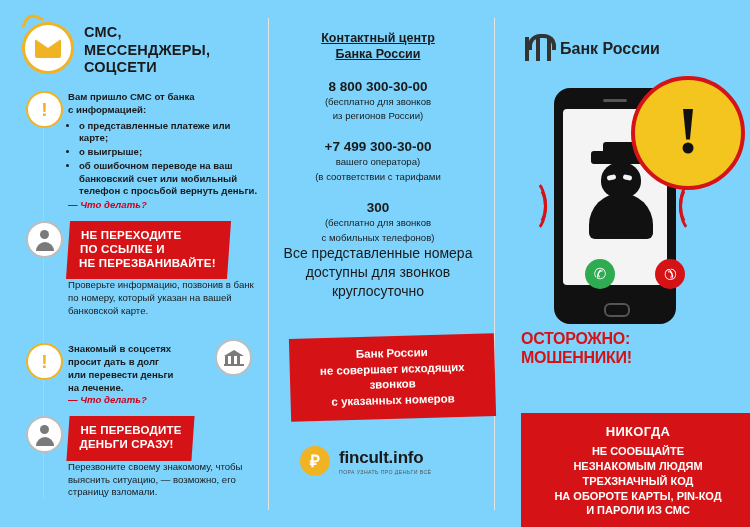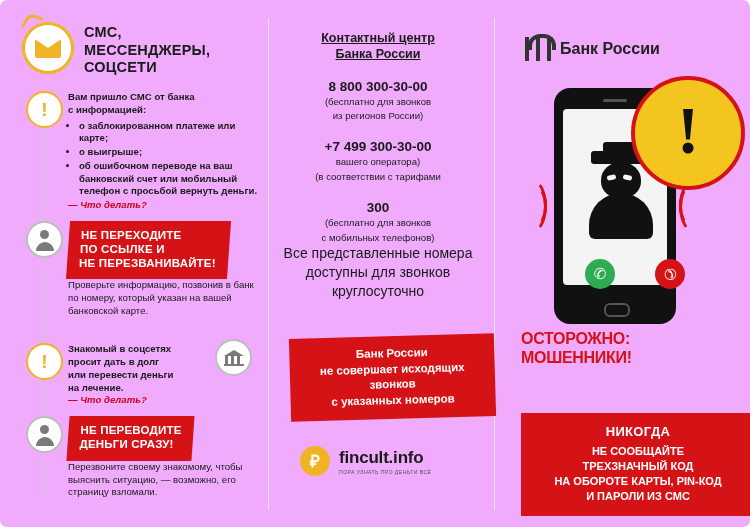--- a/index.html
+++ b/index.html
@@ -3,21 +3,21 @@
 <meta charset="utf-8">
 <style>
   html,body{margin:0;padding:0;}
   body{
     width:750px;height:527px;overflow:hidden;
     background:#ffffff;
     font-family:"Liberation Sans", sans-serif;
     color:#1a1a1a;
     position:relative;
   }
-  .page{position:absolute;inset:0;background:#f0abfc;border-radius:7px;}
+  .page{position:absolute;inset:0;background:#7dd3fc;}
 
   
   .left-col{position:absolute;left:22px;top:22px;width:236px;}
 
   .sms-head{display:flex;align-items:flex-start;gap:10px;}
   .env-badge{
     width:46px;height:46px;border-radius:50%;
     border:3px solid #f0b323;background:#fff;
     display:flex;align-items:center;justify-content:center;flex:0 0 auto;
     position:relative;
@@ -192,21 +192,21 @@
     <div class="timeline">
       <div class="vline"></div>
 
       <div class="step">
         <div class="bullet">
             <span>!</span>
           </div>
         <p class="lead">Вам пришло СМС от банка</p>
         <p class="lead">с информацией:</p>
         <ul class="ul">
-          <li>о заблокированном платеже или карте;</li>
+          <li>о представленные платеже или карте;</li>
           <li>о выигрыше;</li>
           <li>об ошибочном переводе на ваш банковский счет или мобильный телефон с просьбой вернуть деньги.</li>
         </ul>
         <p class="what">— Что делать?</p>
       </div>
 
       <div class="step" style="margin-bottom:6px;">
         <div class="bullet person">
           <span class="head"></span>
             <span class="body"></span>
@@ -341,19 +341,20 @@
     </div>
 
     <div class="warn-title">
       <div>ОСТОРОЖНО:</div>
       <div>МОШЕННИКИ!</div>
     </div>
 
     <div class="never-box">
       <div class="big">НИКОГДА</div>
       <div class="small">НЕ СООБЩАЙТЕ</div>
+      <div class="small">НЕЗНАКОМЫМ ЛЮДЯМ</div>
       <div class="small">ТРЕХЗНАЧНЫЙ КОД</div>
       <div class="small">НА ОБОРОТЕ КАРТЫ, PIN-КОД</div>
       <div class="small">И ПАРОЛИ ИЗ СМС</div>
     </div>
 
   </div>
 </div>
 
 </body></html>

